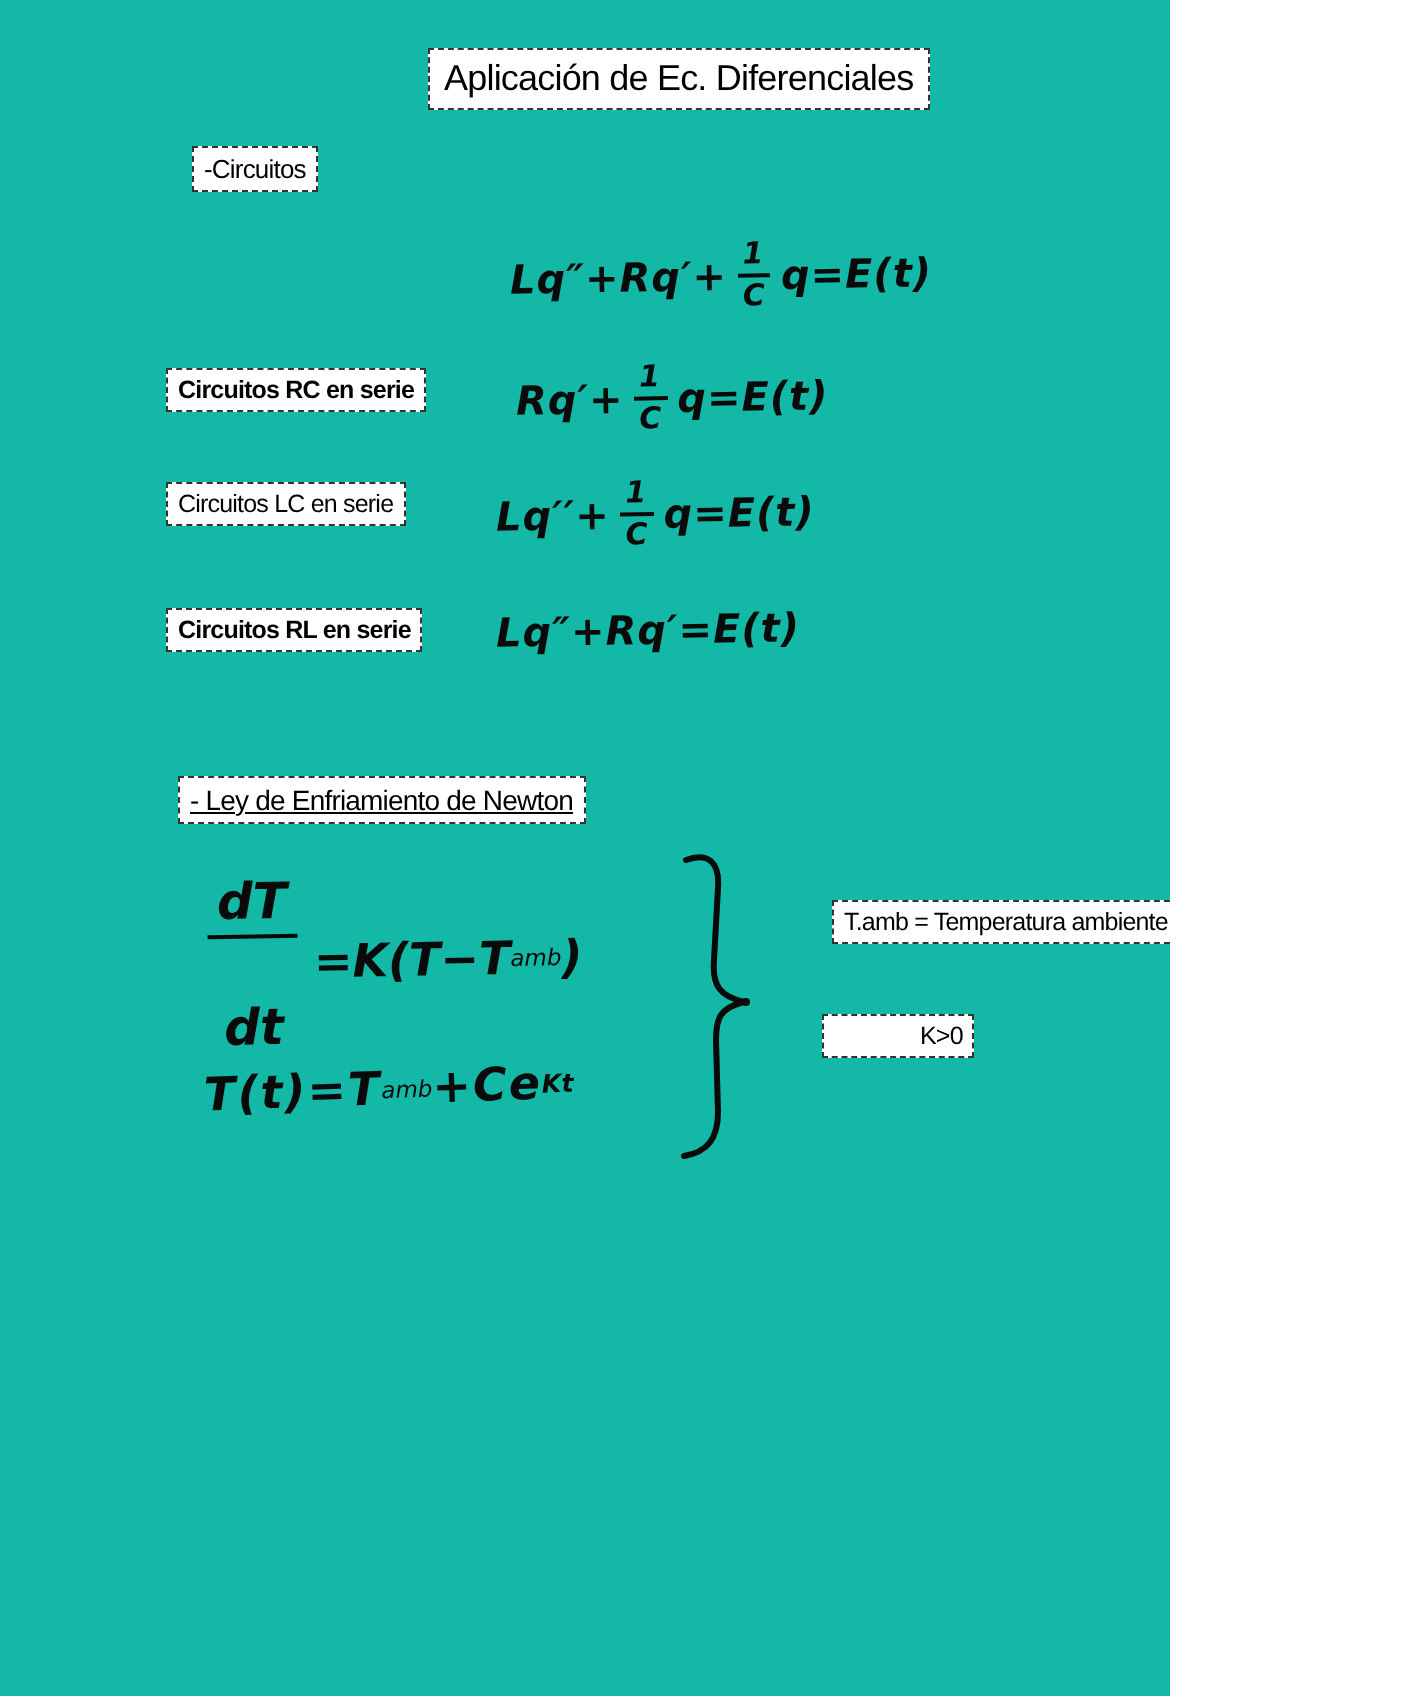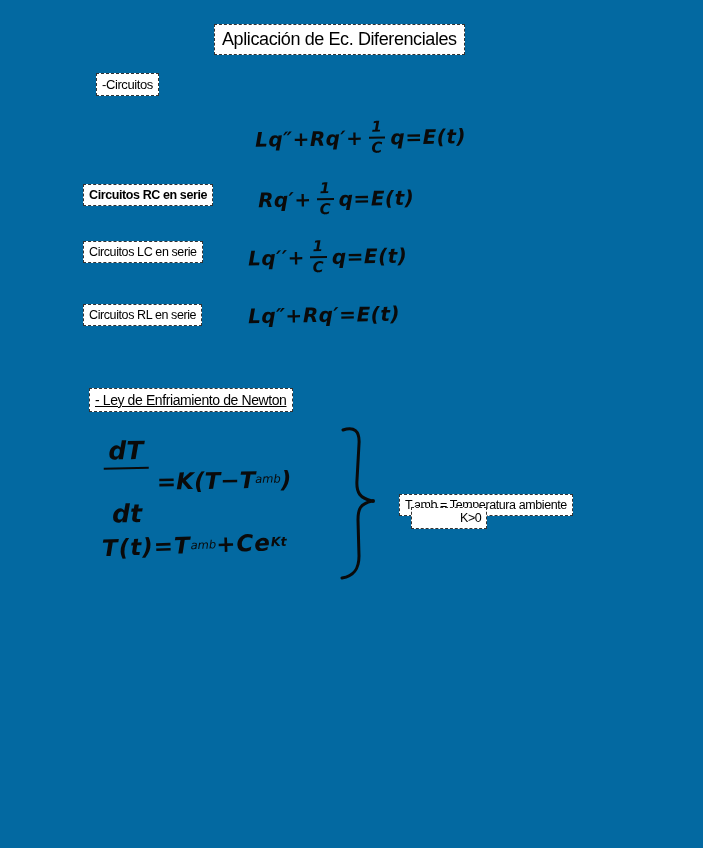--- a/index.html
+++ b/index.html
@@ -1,34 +1,34 @@
 <!DOCTYPE html>
 <html><head>
 <meta charset="utf-8">
 <style>
   html,body{margin:0;padding:0;background:#ffffff;}
   .page{
-    position:relative;width:703px;height:848px;background:#0369a1;
+    position:relative;width:585px;height:848px;background:#14b8a6;
     font-family:"Liberation Sans",sans-serif;color:#000;overflow:hidden;
   }
   .dashed{
     position:absolute;border:1px dashed #333;background:#fff;
     padding:3px 5px;white-space:nowrap;color:#000;
     font-family:"Liberation Sans",sans-serif;letter-spacing:-0.4px;
   }
   .title-box{left:214px;top:24px;font-size:18px;padding:4px 7px;}
   .circuitos-box{left:96px;top:73px;font-size:13px;}
   .newton-box{left:89px;top:388px;font-size:14px;text-decoration:underline;}
-  .note-tamb{left:399px;top:450px;font-size:12.5px;margin-top:44px;}
+  .note-tamb{left:416px;top:450px;font-size:12.5px;}
   .note-k{left:411px;top:507px;font-size:12.5px;padding-left:48px;}
 
   .row-label-1{left:83px;top:125px;font-size:12.5px;}
   .row-label-2{left:83px;top:184px;font-size:12.5px;font-weight:bold;}
   .row-label-3{left:83px;top:241px;font-size:12.5px;}
-  .row-label-4{left:83px;top:304px;font-size:12.5px;}
+  .row-label-4{left:83px;top:304px;font-size:12.5px;font-weight:bold;}
 
   
   .hw{
     position:absolute;display:inline-flex;align-items:center;
     font-family:"DejaVu Sans",sans-serif;font-style:italic;font-weight:600;
     color:#0a0a0a;white-space:nowrap;line-height:1;
   }
   .eq-circ{font-size:20px;transform:rotate(-1deg);letter-spacing:0.5px;}
   .eq-1{left:255px;top:120px;}
   .eq-2{left:258px;top:181px;}

